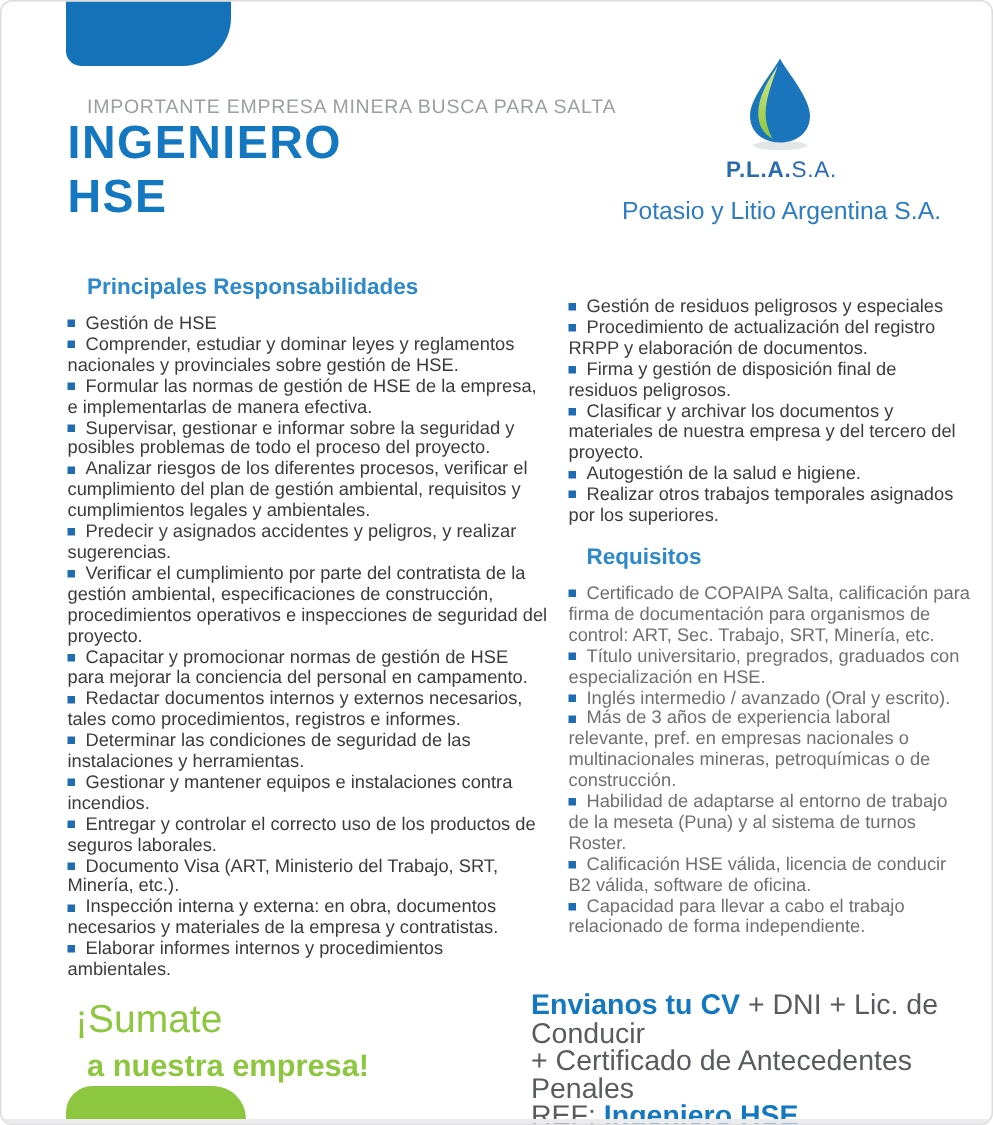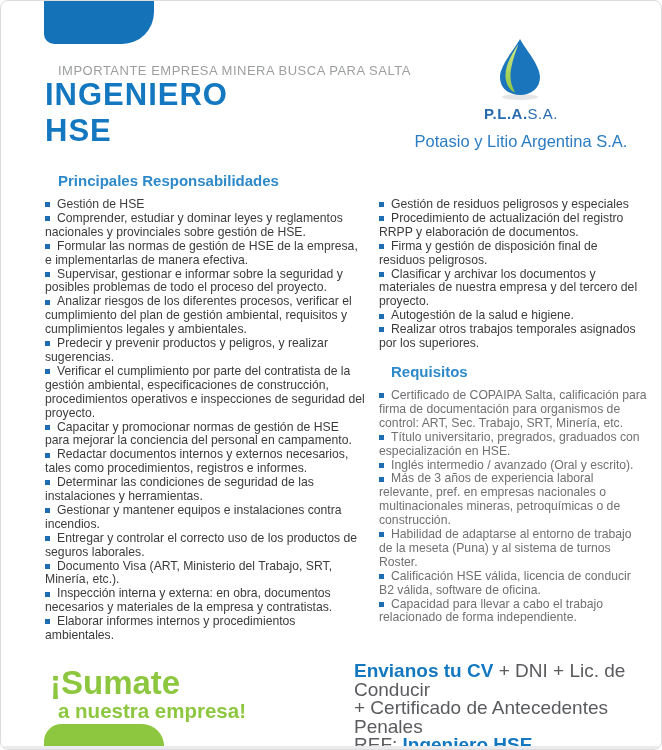--- a/index.html
+++ b/index.html
@@ -49,38 +49,38 @@
   .logo-name b { font-weight:800; }
   .logo-company {
     position:absolute; left:390px; top:131px; width:260px;
     text-align:center; font-size:16.5px;
     color:var(--blue-logo-sub,#2b7cc3);
   }
   
   .col-left  { position:absolute; left:44px;  top:170px; width:320px; }
   .col-right { position:absolute; left:378px; top:170px; width:268px; }
   .sec-heading {
-    font-size:15px; font-weight:700; margin:1px 0 9px 0; padding-left:13px;
+    font-size:15px; font-weight:700; margin:12px 0 9px 0; padding-left:13px;
     color:var(--blue-heading,#2e89c9);
   }
   .col-right .sec-heading.req { margin:12px 0 9px 0; padding-left:12px; }
   ul.blist { list-style:none; margin:0; padding:0; }
   ul.blist li { margin:0; }
   .body-text { font-size:12.2px; line-height:13.9px; color:var(--text-dark,#3c3c3c); }
   .gray-text { font-size:12.2px; line-height:13.9px; color:var(--text-gray,#707073); }
   .sq {
     display:inline-block; width:5px; height:5px;
     background:var(--blue-bullet,#1e6cb2);
     margin-right:7px; vertical-align:middle;
   }
   .col-right .top-gap { height:27px; }
   
   .cta1 {
     position:absolute; left:49px; top:663px;
-    font-size:33px; font-weight:700; color:var(--green,#8dc63f);
+    font-size:26px; font-weight:400; color:var(--green,#8dc63f);
   }
   .cta2 {
     position:absolute; left:57px; top:698px;
     font-size:20.5px; font-weight:800; color:var(--green,#8dc63f);
   }
   .contact {
     position:absolute; left:353px; top:661px;
     font-size:19px; line-height:18.5px;
     color:var(--gray-contact,#5a5b5e);
   }
@@ -122,21 +122,21 @@
         <li><span class="sq"></span><span>Gestión de HSE</span></li>
 
         <li><span class="sq"></span><span>Comprender, estudiar y dominar leyes y reglamentos nacionales y provinciales sobre gestión de HSE.</span></li>
 
         <li><span class="sq"></span><span>Formular las normas de gestión de HSE de la empresa, e implementarlas de manera efectiva.</span></li>
 
         <li><span class="sq"></span><span>Supervisar, gestionar e informar sobre la seguridad y posibles problemas de todo el proceso del proyecto.</span></li>
 
         <li><span class="sq"></span><span>Analizar riesgos de los diferentes procesos, verificar el cumplimiento del plan de gestión ambiental, requisitos y cumplimientos legales y ambientales.</span></li>
 
-        <li><span class="sq"></span><span>Predecir y prevenir productos y peligros, y realizar sugerencias.</span></li>
+        <li><span class="sq"></span><span>Predecir y asignados accidentes y peligros, y realizar sugerencias.</span></li>
 
         <li><span class="sq"></span><span>Verificar el cumplimiento por parte del contratista de la gestión ambiental, especificaciones de construcción, procedimientos operativos e inspecciones de seguridad del proyecto.</span></li>
 
         <li><span class="sq"></span><span>Capacitar y promocionar normas de gestión de HSE para mejorar la conciencia del personal en campamento.</span></li>
 
         <li><span class="sq"></span><span>Redactar documentos internos y externos necesarios, tales como procedimientos, registros e informes.</span></li>
 
         <li><span class="sq"></span><span>Determinar las condiciones de seguridad de las instalaciones y herramientas.</span></li>
 
         <li><span class="sq"></span><span>Gestionar y mantener equipos e instalaciones contra incendios.</span></li>

